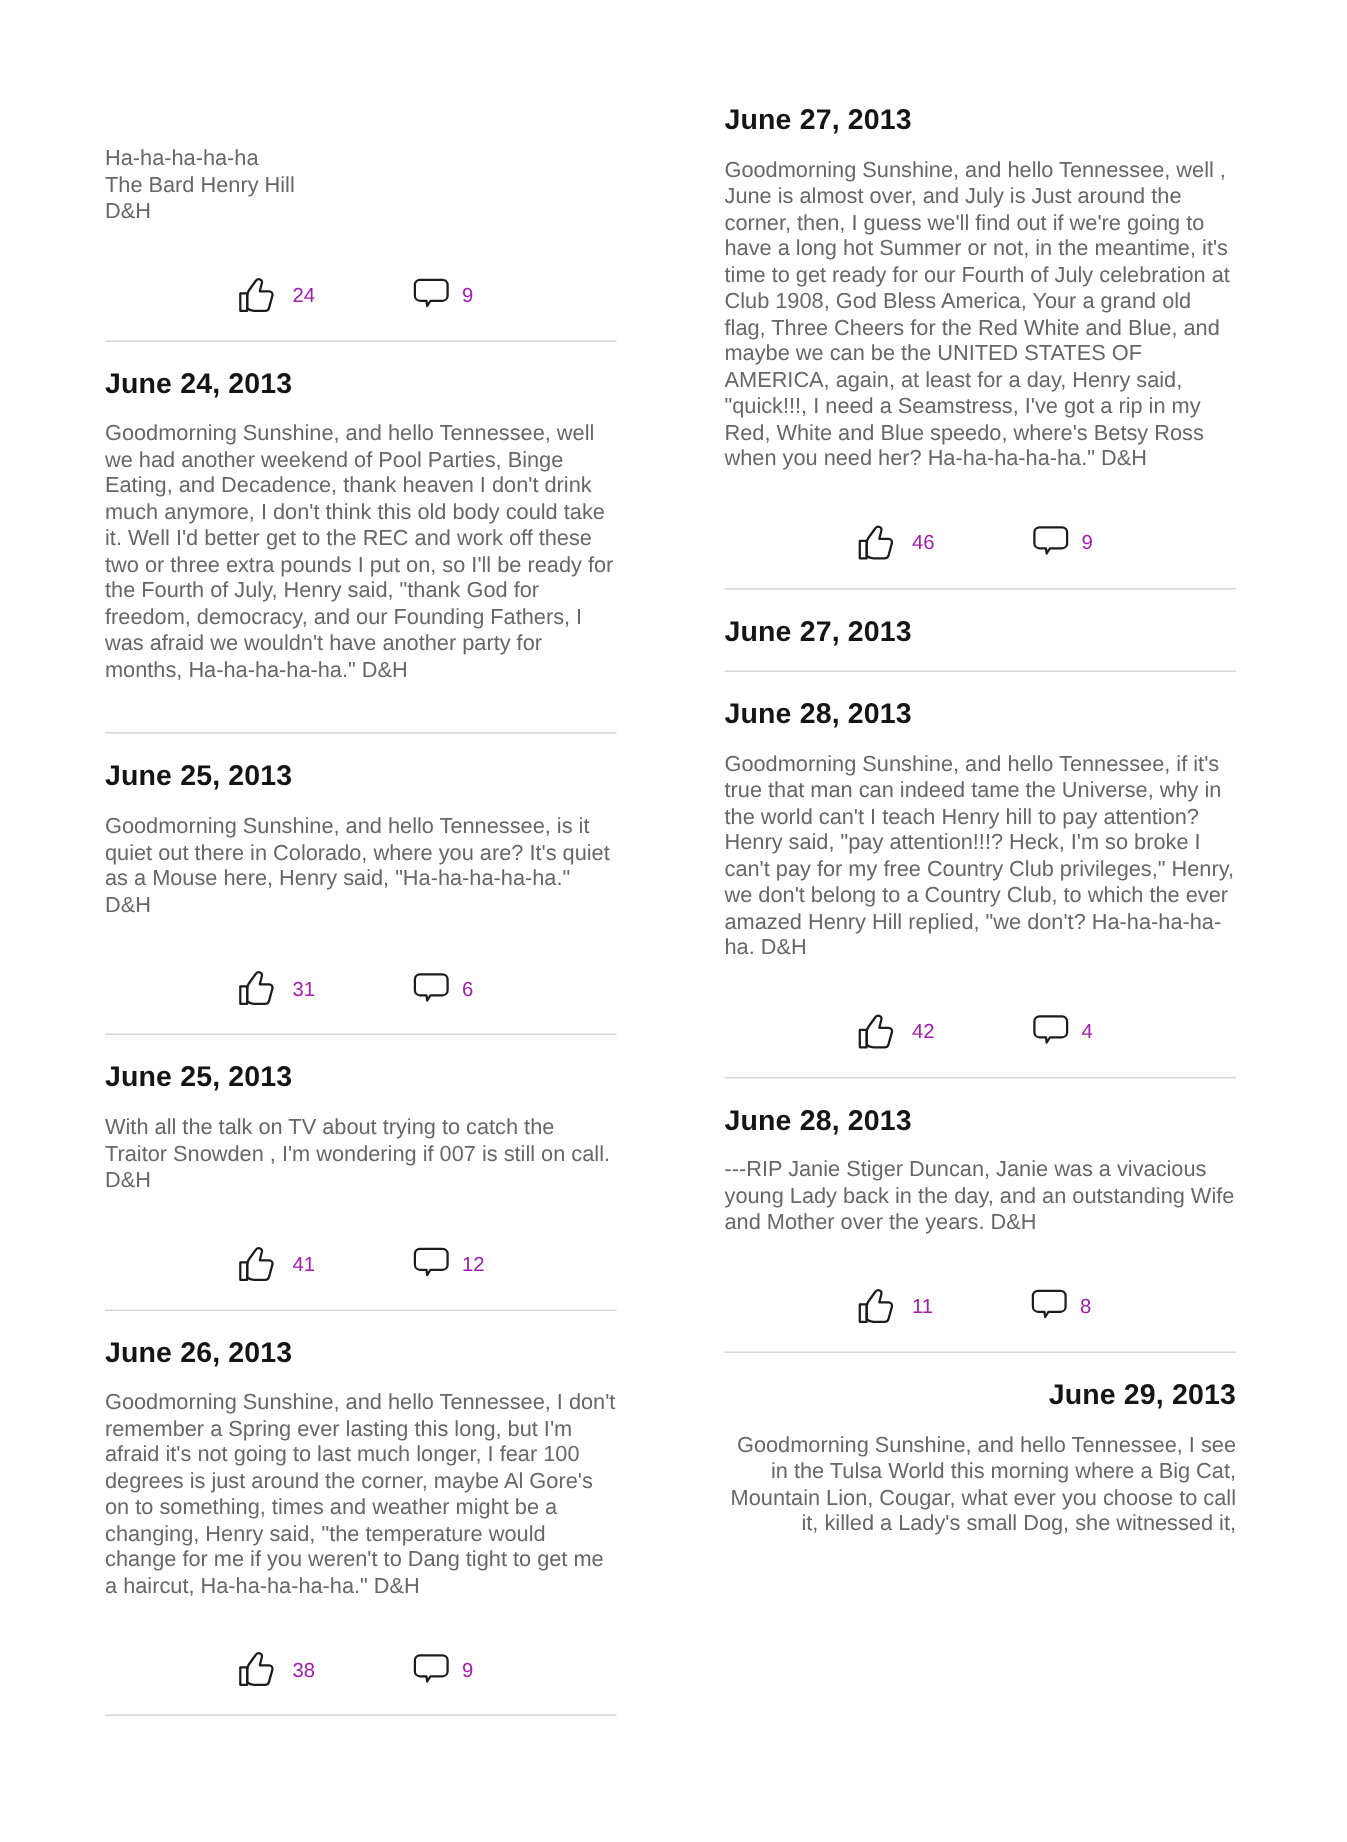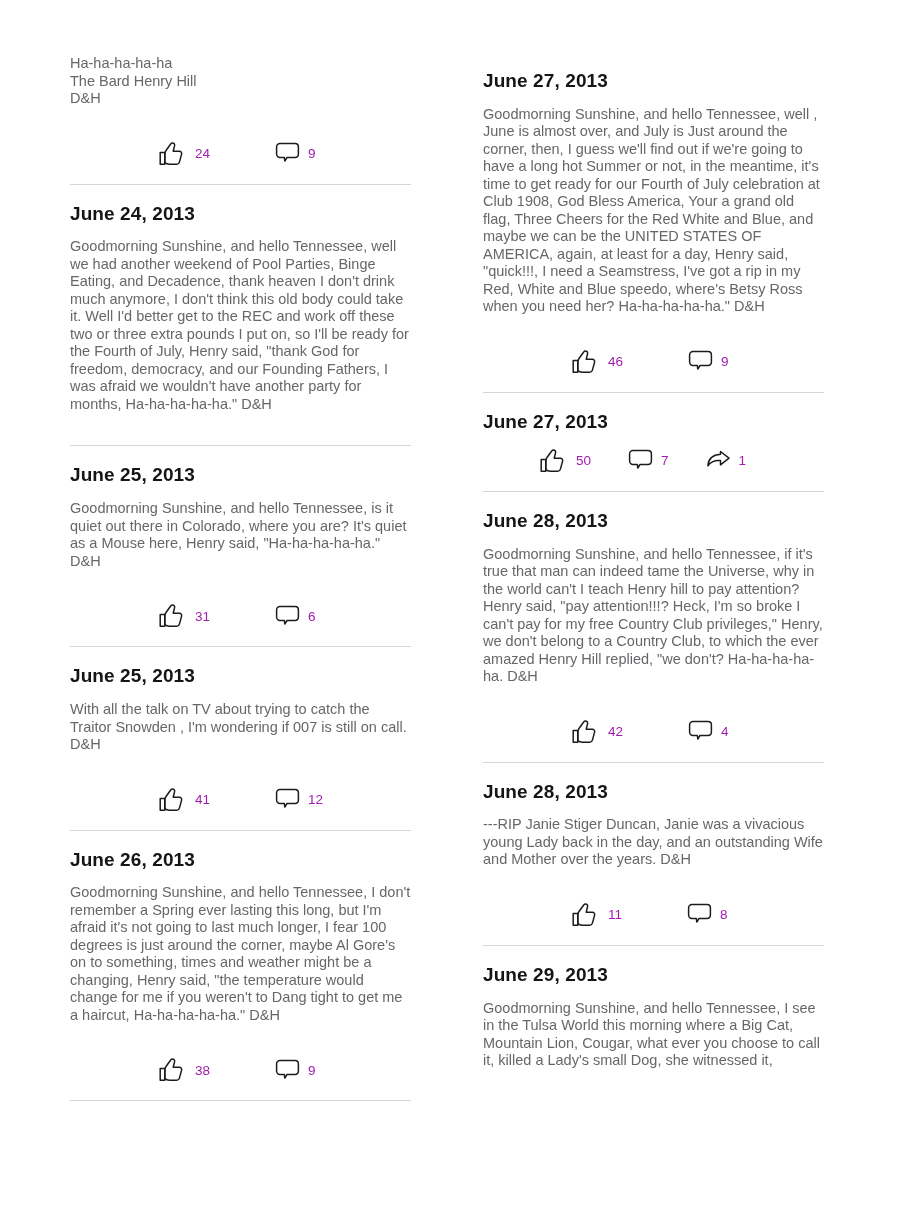--- a/index.html
+++ b/index.html
@@ -3,25 +3,25 @@
 <meta charset="utf-8">
 <style>
   html,body{margin:0;padding:0;}
   body{
     width:898px;height:1228px;background:#ffffff;position:relative;overflow:hidden;
     font-family:"Liberation Sans", sans-serif;
     -webkit-font-smoothing:antialiased;
   }
   .cols{display:flex;padding-left:70px;}
   .col{width:341px;flex:none;}
-  .col-left{padding-top:55px;}
+  .col-left{padding-top:98px;}
   .col-right{margin-left:72px;padding-top:70px;}
 
   .post{border-bottom:1px solid #d6d6d6;margin-bottom:18px;}
-  .post.last{border-bottom:none;margin-bottom:0;}
+  .post.last{border-bottom:none;margin-bottom:0;text-align:right;}
 
   .date{
     margin:0 0 14px;font-size:19px;font-weight:bold;color:#151515;
     line-height:1.15;letter-spacing:.1px;
   }
   .body{
     margin:0 0 32px;font-size:14.5px;line-height:17.5px;color:#67676b;
     white-space:pre-line;
   }
   .reactions{display:flex;align-items:center;gap:64px;padding-left:88px;margin-bottom:16px;}
@@ -158,40 +158,20 @@
             <svg class="icon" width="27" height="27">
                 <use href="#i-comment"></use>
               </svg>
             <span class="count">9</span>
           </span>
         </div>
       </article>
 
       <article class="post">
         <h3 class="date">June 27, 2013</h3>
-        <div class="reactions triple">
-          <span class="rx">
-            <svg class="icon" width="30" height="28">
-                <use href="#i-like"></use>
-              </svg>
-            <span class="count">50</span>
-          </span>
-          <span class="rx">
-            <svg class="icon" width="27" height="27">
-                <use href="#i-comment"></use>
-              </svg>
-            <span class="count">7</span>
-          </span>
-          <span class="rx">
-            <svg class="icon" width="27" height="27">
-                <use href="#i-share"></use>
-              </svg>
-            <span class="count">1</span>
-          </span>
-        </div>
       </article>
 
       <article class="post">
         <h3 class="date">June 28, 2013</h3>
         <p class="body">Goodmorning Sunshine, and hello Tennessee, if it's true that man can indeed tame the Universe, why in the world can't I teach Henry hill to pay attention? Henry said, "pay attention!!!? Heck, I'm so broke I can't pay for my free Country Club privileges," Henry, we don't belong to a Country Club, to which the ever amazed Henry Hill replied, "we don't? Ha-ha-ha-ha-ha. D&amp;H</p>
         <div class="reactions">
           <span class="rx">
             <svg class="icon" width="30" height="28">
                 <use href="#i-like"></use>
               </svg>

